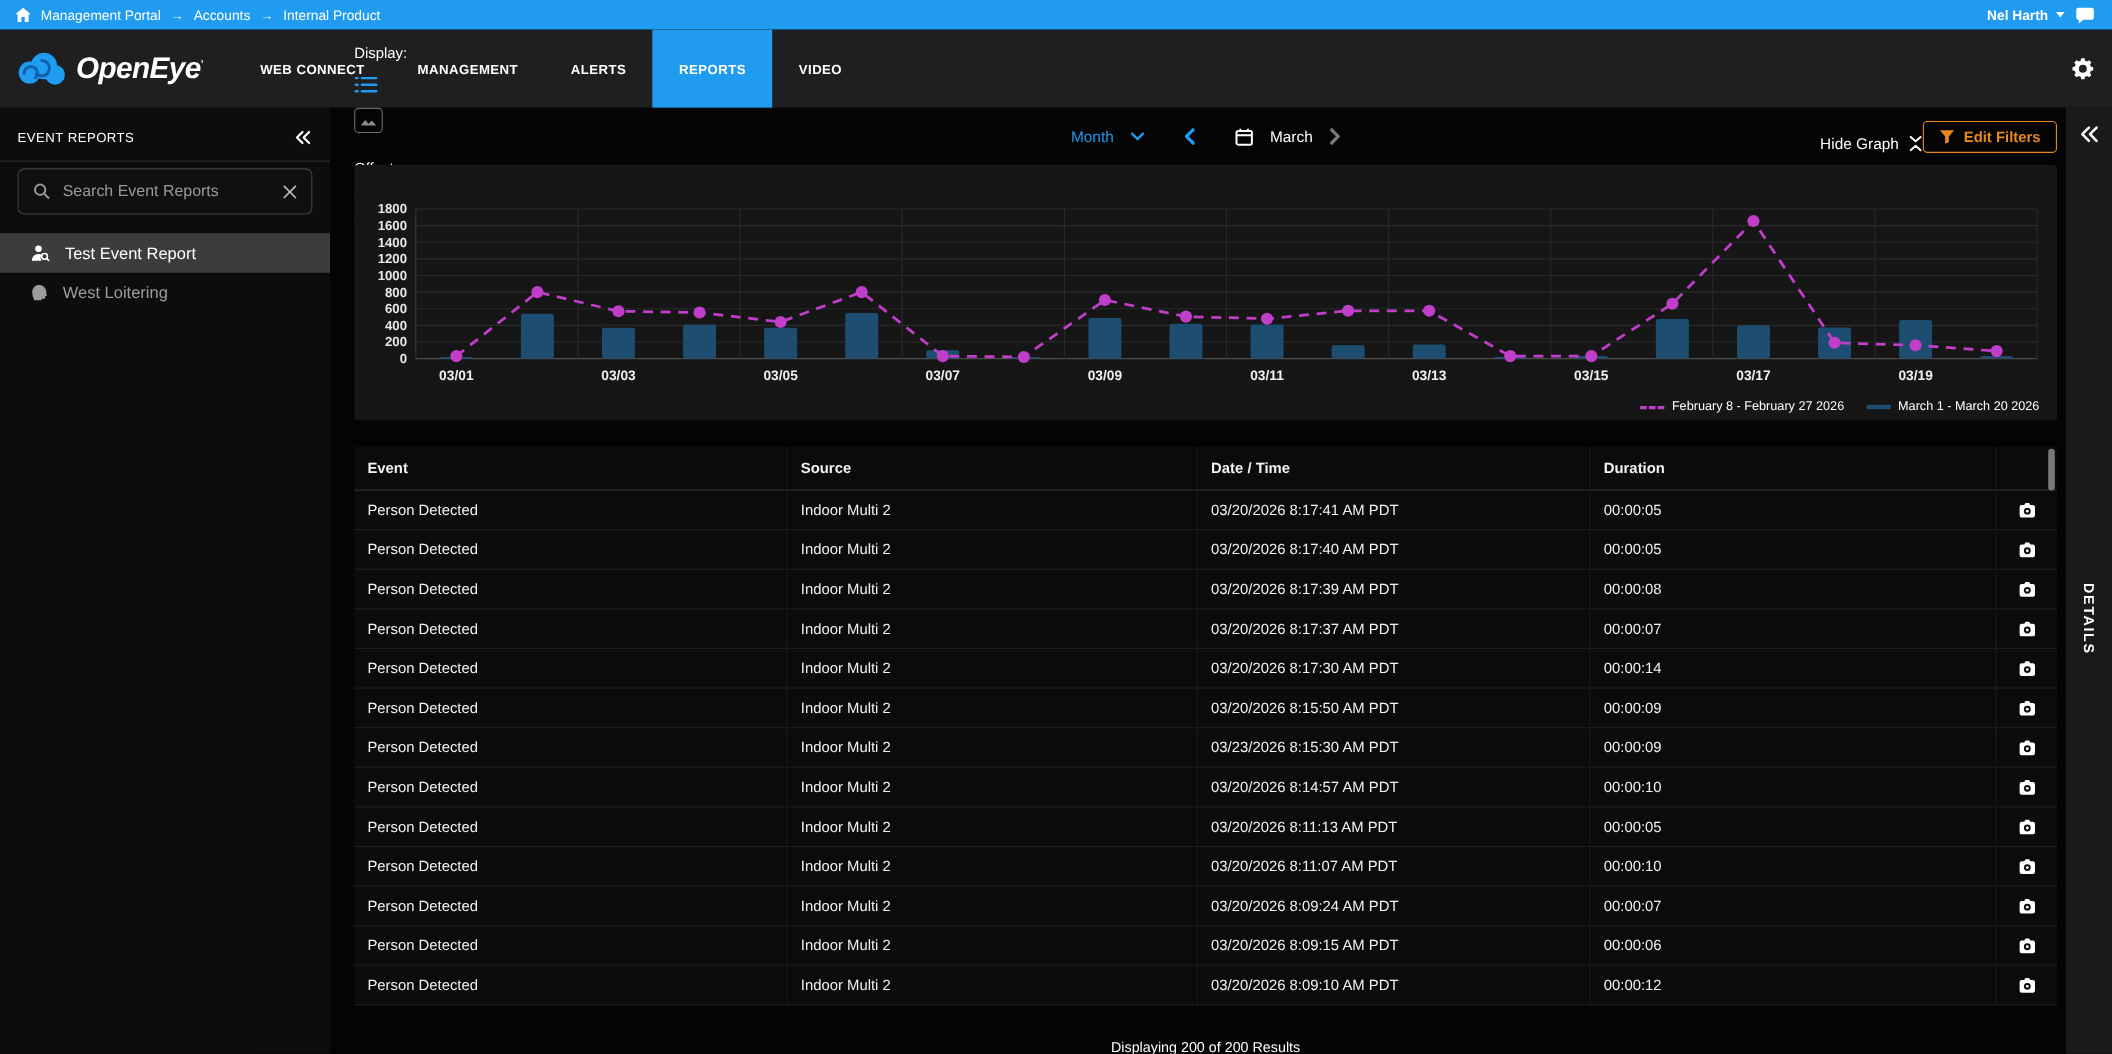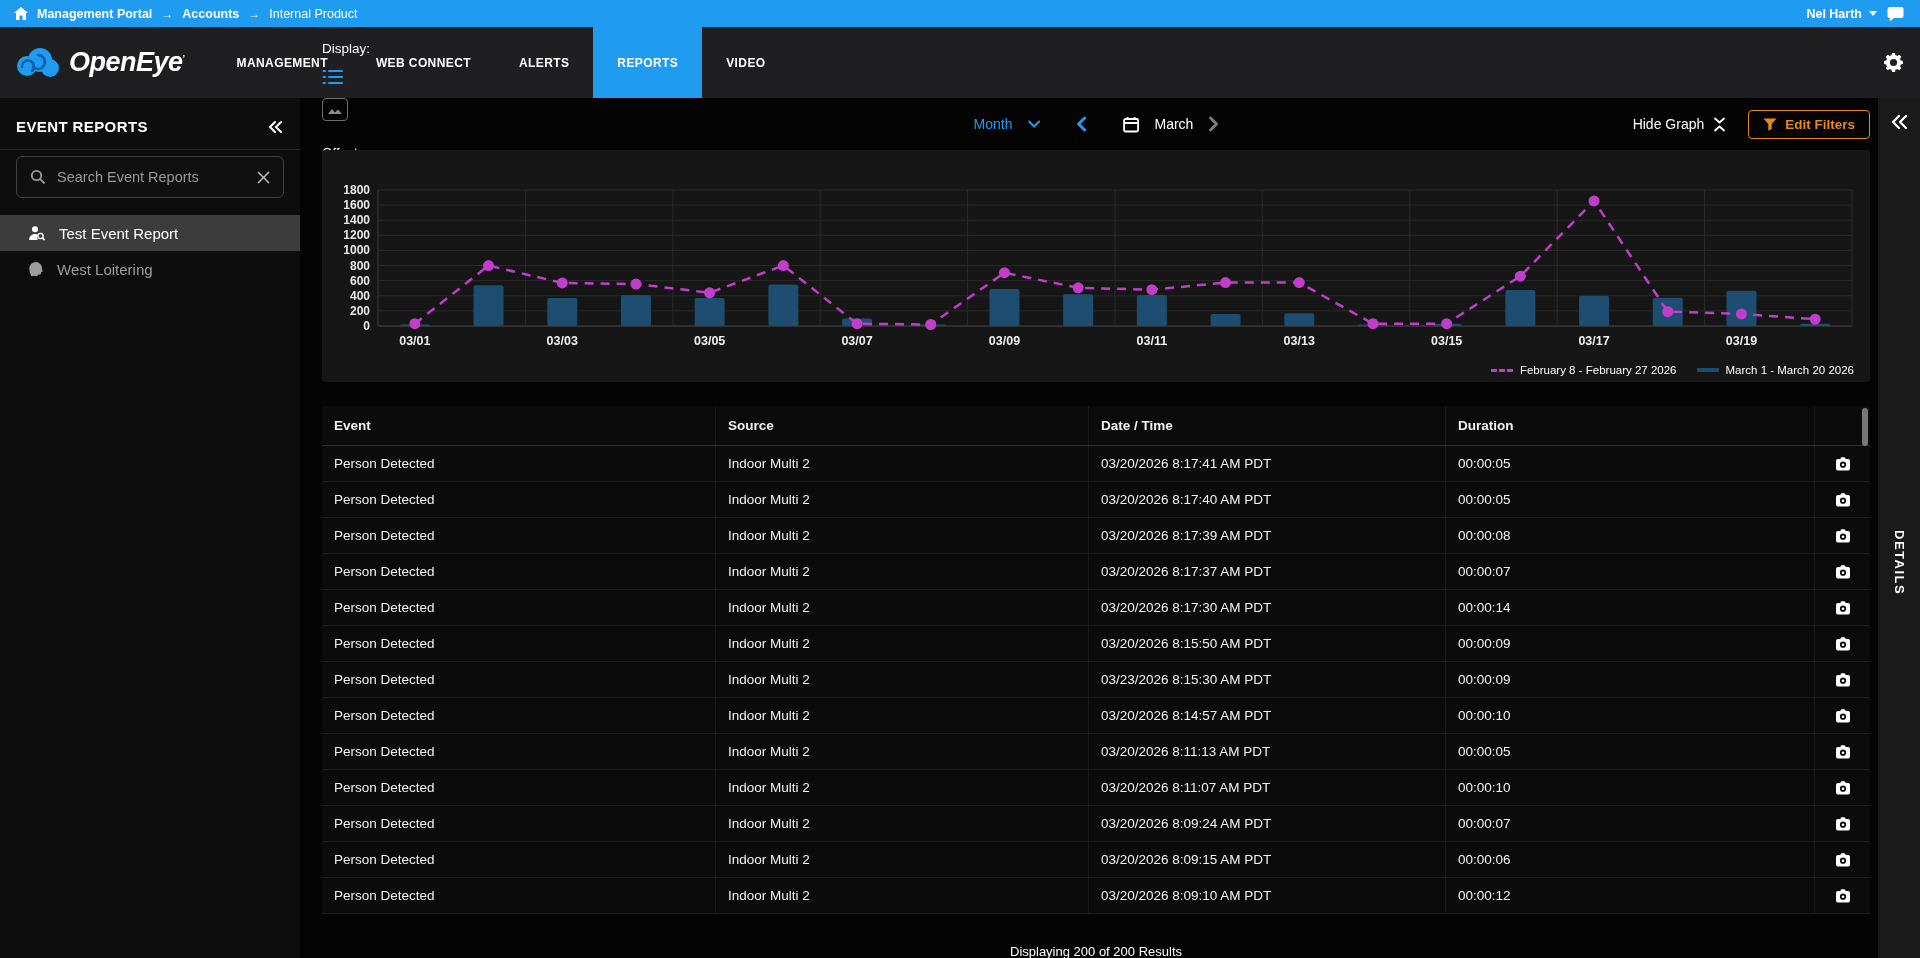--- a/index.html
+++ b/index.html
@@ -2,21 +2,21 @@
 <html><head>
 <meta charset="utf-8">
 <style>
   * { box-sizing: border-box; margin: 0; padding: 0; }
   html,body { width:1920px; height:958px; overflow:hidden; background:#000;
     font-family:"Liberation Sans", sans-serif; }
 
   
   .topbar { height:27px; background:#1f9bf0; display:flex; align-items:center;
     padding:0 16px 0 14px; color:#fff; font-size:12.5px; gap:9px; }
-  .crumb { font-weight:bold; }
+  .crumb { font-weight:normal; }
   .crumb.current { font-weight:normal; }
   .crumb-arrow { color:#dcefff; font-size:12px; }
   .topbar-right { margin-left:auto; display:flex; align-items:center; gap:10px; }
   .user-menu { display:flex; align-items:center; gap:7px; font-weight:bold; cursor:pointer; }
   .caret-down { width:0; height:0; border-left:4px solid transparent;
     border-right:4px solid transparent; border-top:5px solid #fff; }
 
   
   .navbar { height:71px; background:#1f1f21; display:flex; align-items:stretch; }
   .logo { display:flex; align-items:center; gap:9px; padding:0 28px 0 14px; }
@@ -28,21 +28,21 @@
   .tab.active { background:#1f9bf0; }
   .nav-right { margin-left:auto; display:flex; align-items:center; padding-right:16px; }
 
   
   .content { display:flex; height:872px; }
 
   
   .sidebar { width:300px; flex:none; background:#0d0d0d; color:#fff; }
   .side-head { display:flex; align-items:center; justify-content:space-between;
     padding:20px 16px 14px 16px; border-bottom:1px solid #2d2d2d; }
-  .side-title { font-size:15px; font-weight:bold; letter-spacing:0.4px; }
+  .side-title { font-size:12px; font-weight:normal; letter-spacing:0.4px; }
   .side-help { padding:16px; color:#bdbdbd; font-size:15px; line-height:1.45; }
   .search-box { margin:6px 16px 0 16px; height:42px; border:1px solid #414141; border-radius:6px;
     display:flex; align-items:center; gap:11px; padding:0 13px; background:#101010; }
   .search-box input { flex:1; background:transparent; border:none; outline:none;
     color:#ddd; font-size:14.5px; font-family:"Liberation Sans",sans-serif; }
   .search-box input::placeholder { color:#999; }
   .side-list { margin-top:17px; }
   .side-item { height:36px; display:flex; align-items:center; gap:13px; padding-left:28px;
     color:#9d9d9d; font-size:15px; cursor:pointer; }
   .side-item.selected { background:#3c3c3c; color:#fff; }
@@ -53,21 +53,21 @@
   .toolbar { height:52px; display:flex; align-items:center; position:relative; color:#fff; }
   .tb-left { display:flex; align-items:flex-start; gap:12px;flex-direction:column; }
   .tb-label { font-size:13.5px; }
   .blue { color:#1f9bf0; }
   .tb-group-gap { width:28px; }
   .icon-btn { display:flex; align-items:center; justify-content:center; cursor:pointer; }
   .img-toggle { width:26px; height:23px; border:1px solid #6e6e6e; border-radius:4px; }
   .tb-center { position:absolute; left:50%; transform:translateX(-50%);
     display:flex; align-items:center; gap:15px; }
   .tb-center .val { font-size:14px; }
-  .tb-right { margin-left:auto; display:flex; align-items:center; gap:22px; }
+  .tb-right { margin-left:auto; display:flex; align-items:flex-end; }
   .hide-graph { display:flex; align-items:center; gap:9px; font-size:14px; cursor:pointer; }
   .edit-filters { display:flex; align-items:center; gap:8px; border:1px solid #e8891d;
     border-radius:4px; color:#e8891d; padding:6px 14px; font-size:13.5px; font-weight:bold;
     background:transparent; cursor:pointer; }
 
   
   .chart-panel { height:232px; background:#161616; border-radius:3px; position:relative; }
   .chart-panel svg { display:block; width:100%; height:100%; }
   .legend { position:absolute; right:16px; bottom:6px; display:flex; gap:20px;
     align-items:center; font-size:11.5px; color:#fff; }
@@ -128,22 +128,22 @@
     <svg width="46" height="32" viewBox="0 0 46 32">
       <circle cx="13" cy="19" r="10" fill="#1f9bf0"></circle>
       <circle cx="26" cy="13" r="12" fill="#1f9bf0"></circle>
       <circle cx="36" cy="21" r="9" fill="#1f9bf0"></circle>
       <path d="M8 20 a6 6 0 1 1 10 4" fill="none" stroke="#0d5ea8" stroke-width="2.5" stroke-linecap="round"></path>
       <path d="M24 8 a7 7 0 1 1 -5 12" fill="none" stroke="#0d5ea8" stroke-width="2.5" stroke-linecap="round"></path>
     </svg>
     <span class="brand"><span>OpenEye</span><sup>’</sup></span>
   </div>
   <div class="tabs">
+    <div class="tab">WEB CONNECT</div>
     <div class="tab">MANAGEMENT</div>
-    <div class="tab">WEB CONNECT</div>
     <div class="tab">ALERTS</div>
     <div class="tab active">REPORTS</div>
     <div class="tab">VIDEO</div>
   </div>
   <div class="nav-right">
     <span class="icon-btn">
       <svg width="21" height="21" viewBox="0 0 20 20">
           <path fill="#fff" fill-rule="evenodd" d="M8.6 1h2.8l.45 2.1a7 7 0 0 1 1.75.72l1.8-1.2 2 2-1.2 1.8a7 7 0 0 1 .72 1.75L19 8.6v2.8l-2.08.45a7 7 0 0 1-.72 1.75l1.2 1.8-2 2-1.8-1.2a7 7 0 0 1-1.75.72L11.4 19H8.6l-.45-2.08a7 7 0 0 1-1.75-.72l-1.8 1.2-2-2 1.2-1.8a7 7 0 0 1-.72-1.75L1 11.4V8.6l2.08-.45a7 7 0 0 1 .72-1.75l-1.2-1.8 2-2 1.8 1.2a7 7 0 0 1 1.75-.72ZM10 6.6a3.4 3.4 0 1 0 0 6.8 3.4 3.4 0 0 0 0-6.8Z"></path>
         </svg>
     </span>

